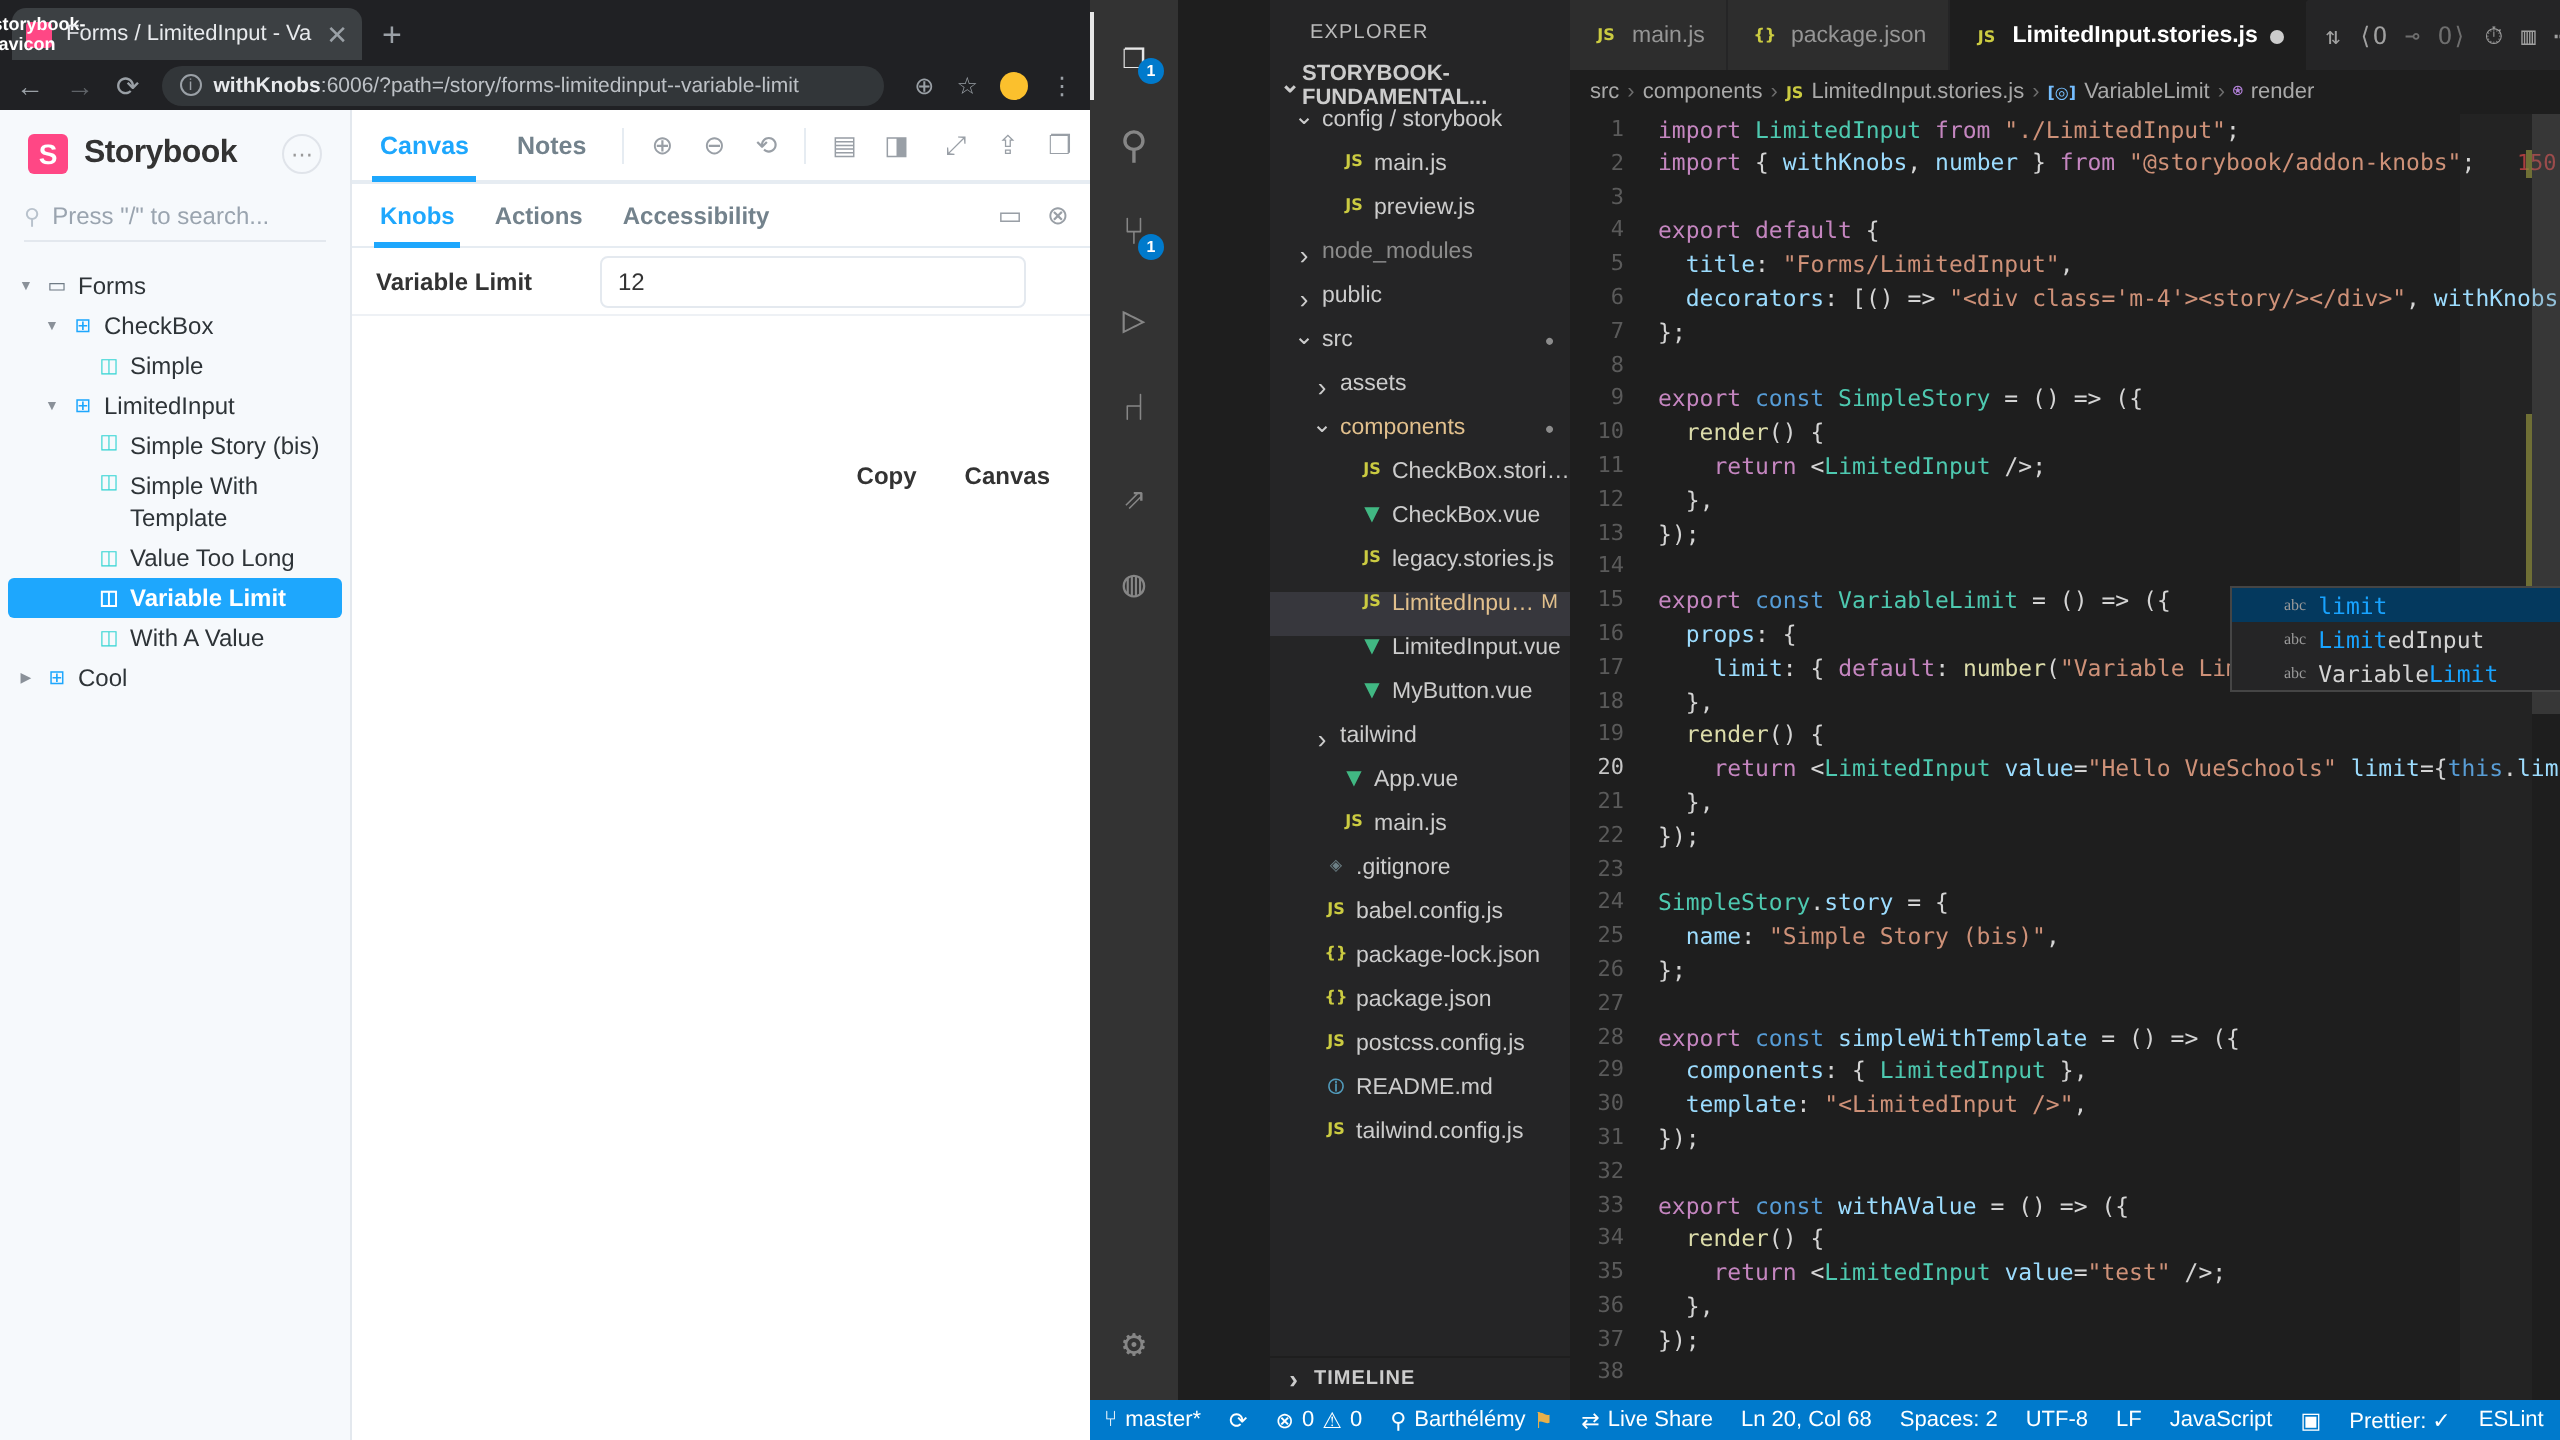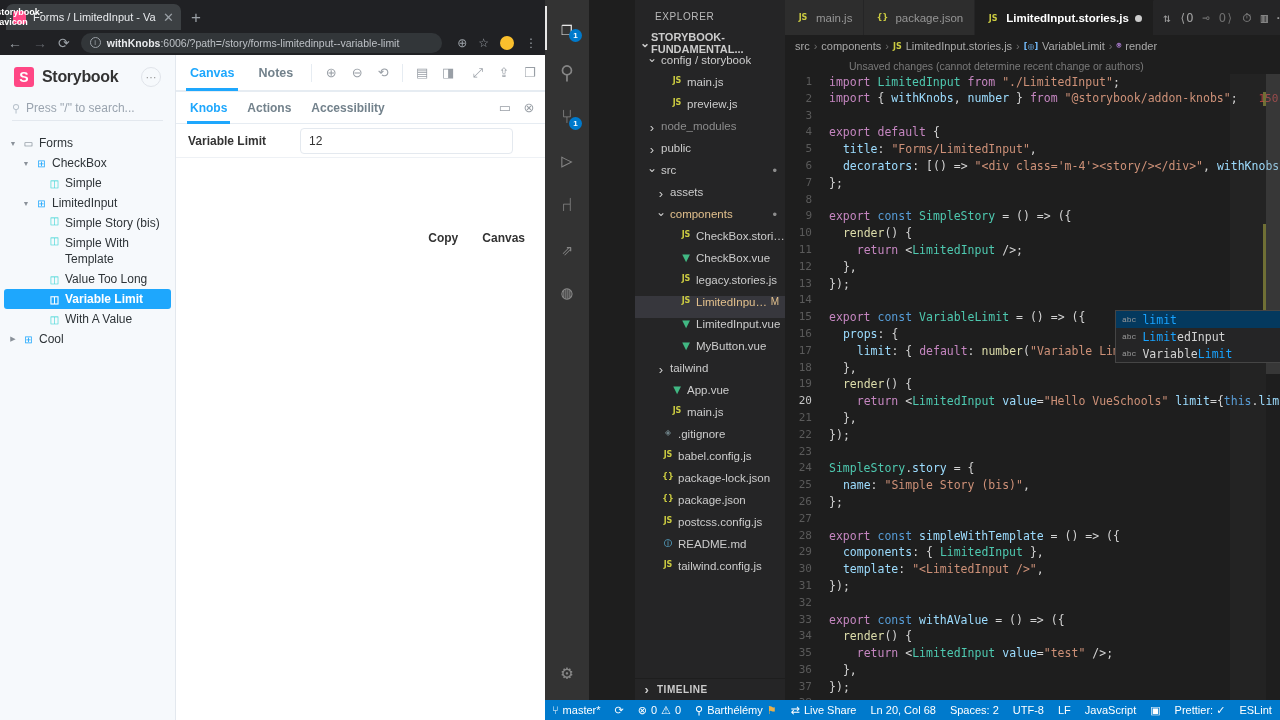--- a/index.html
+++ b/index.html
@@ -227,21 +227,21 @@
   .pn { color: #d4d4d4; }  
   .ty { color: #4ec9b0; }
 
   .importcost { color: #a83a3a; font-size: 11px; }
 
   
   .acbox { position: absolute; background: #252526; border: 1px solid #454545;
     width: 345px; font-family: "DejaVu Sans Mono", monospace; font-size: 11.5px; }
   .acrow { height: 17px; display: flex; align-items: center; gap: 6px; padding: 0 6px; }
   .acrow.sel { background: #04395e; }
-  .acabc { color: #9a9a9a; font-size: 8px; font-family: Liberation Mono, monospace; }
+  .acabc { color: #9a9a9a; font-size: 8px; font-family: Liberation Serif, serif; margin-left: 20px; }
   .acname { color: #d4d4d4; }
   .acname .m { color: #18a3ff; }
 
   .minimap { position: absolute; right: 14px; top: 0; width: 36px; bottom: 0;
     background: rgba(255,255,255,0.022); }
   .mmmark { position: absolute; right: 0; width: 3px; background: #8a8a3c; opacity: 0.75; }
   .vscroll { position: absolute; right: 0; top: 0; width: 14px; bottom: 0; }
   .vsthumb { position: absolute; right: 0; width: 14px; background: rgba(121,121,121,0.28); }
 
   .statusbar { height: 20px; background: #007acc; display: flex; align-items: center;
@@ -585,21 +585,20 @@
             <span class="bc-sep">›</span>
             <span class="bc-ico js">JS</span>
             <span>LimitedInput.stories.js</span>
             <span class="bc-sep">›</span>
             <span class="bc-ico sym">[◎]</span>
             <span>VariableLimit</span>
             <span class="bc-sep">›</span>
             <span class="bc-ico meth">⍟</span>
             <span>render</span>
           </div>
-        <div class="lens">Unsaved changes (cannot determine recent change or authors)</div>
 
         <div class="code-area">
           <div class="code" id="codebody"><div class="cline"><span class="gutter">1</span><span class="gmark"></span><span class="ctext"><span class="k">import</span><span class="pn"> </span><span class="ty">LimitedInput</span><span class="pn"> </span><span class="k">from</span><span class="pn"> </span><span class="st">"./LimitedInput"</span><span class="pn">;</span></span></div><div class="cline"><span class="gutter">2</span><span class="gmark mod"></span><span class="ctext"><span class="k">import</span><span class="pn"> </span><span class="pn">{</span><span class="pn"> </span><span class="id">withKnobs</span><span class="pn">,</span><span class="pn"> </span><span class="id">number</span><span class="pn"> </span><span class="pn">}</span><span class="pn"> </span><span class="k">from</span><span class="pn"> </span><span class="st">"@storybook/addon-knobs"</span><span class="pn">;</span>   <span class="importcost">150.7K (gzip</span></span></div><div class="cline"><span class="gutter">3</span><span class="gmark"></span><span class="ctext"></span></div><div class="cline"><span class="gutter">4</span><span class="gmark"></span><span class="ctext"><span class="k">export</span><span class="pn"> </span><span class="k">default</span><span class="pn"> </span><span class="pn">{</span></span></div><div class="cline"><span class="gutter">5</span><span class="gmark"></span><span class="ctext"><span class="pn"> </span><span class="pn"> </span><span class="id">title</span><span class="pn">:</span><span class="pn"> </span><span class="st">"Forms/LimitedInput"</span><span class="pn">,</span></span></div><div class="cline"><span class="gutter">6</span><span class="gmark mod"></span><span class="ctext"><span class="pn"> </span><span class="pn"> </span><span class="id">decorators</span><span class="pn">:</span><span class="pn"> </span><span class="pn">[</span><span class="pn">(</span><span class="pn">)</span><span class="pn"> </span><span class="pn">=</span><span class="pn">&gt;</span><span class="pn"> </span><span class="st">"&lt;div class='m-4'&gt;&lt;story/&gt;&lt;/div&gt;"</span><span class="pn">,</span><span class="pn"> </span><span class="id">withKnobs</span><span class="pn">]</span><span class="pn">,</span></span></div><div class="cline"><span class="gutter">7</span><span class="gmark"></span><span class="ctext"><span class="pn">}</span><span class="pn">;</span></span></div><div class="cline"><span class="gutter">8</span><span class="gmark"></span><span class="ctext"></span></div><div class="cline"><span class="gutter">9</span><span class="gmark"></span><span class="ctext"><span class="k">export</span><span class="pn"> </span><span class="kd">const</span><span class="pn"> </span><span class="ty">SimpleStory</span><span class="pn"> </span><span class="pn">=</span><span class="pn"> </span><span class="pn">(</span><span class="pn">)</span><span class="pn"> </span><span class="pn">=</span><span class="pn">&gt;</span><span class="pn"> </span><span class="pn">(</span><span class="pn">{</span></span></div><div class="cline"><span class="gutter">10</span><span class="gmark"></span><span class="ctext"><span class="pn"> </span><span class="pn"> </span><span class="fn">render</span><span class="pn">(</span><span class="pn">)</span><span class="pn"> </span><span class="pn">{</span></span></div><div class="cline"><span class="gutter">11</span><span class="gmark"></span><span class="ctext"><span class="pn"> </span><span class="pn"> </span><span class="pn"> </span><span class="pn"> </span><span class="k">return</span><span class="pn"> </span><span class="pn">&lt;</span><span class="ty">LimitedInput</span><span class="pn"> </span><span class="pn">/</span><span class="pn">&gt;</span><span class="pn">;</span></span></div><div class="cline"><span class="gutter">12</span><span class="gmark"></span><span class="ctext"><span class="pn"> </span><span class="pn"> </span><span class="pn">}</span><span class="pn">,</span></span></div><div class="cline"><span class="gutter">13</span><span class="gmark"></span><span class="ctext"><span class="pn">}</span><span class="pn">)</span><span class="pn">;</span></span></div><div class="cline"><span class="gutter">14</span><span class="gmark"></span><span class="ctext"></span></div><div class="cline"><span class="gutter">15</span><span class="gmark mod"></span><span class="ctext"><span class="k">export</span><span class="pn"> </span><span class="kd">const</span><span class="pn"> </span><span class="ty">VariableLimit</span><span class="pn"> </span><span class="pn">=</span><span class="pn"> </span><span class="pn">(</span><span class="pn">)</span><span class="pn"> </span><span class="pn">=</span><span class="pn">&gt;</span><span class="pn"> </span><span class="pn">(</span><span class="pn">{</span></span></div><div class="cline"><span class="gutter">16</span><span class="gmark mod"></span><span class="ctext"><span class="pn"> </span><span class="pn"> </span><span class="id">props</span><span class="pn">:</span><span class="pn"> </span><span class="pn">{</span></span></div><div class="cline"><span class="gutter">17</span><span class="gmark mod"></span><span class="ctext"><span class="pn"> </span><span class="pn"> </span><span class="pn"> </span><span class="pn"> </span><span class="id">limit</span><span class="pn">:</span><span class="pn"> </span><span class="pn">{</span><span class="pn"> </span><span class="k">default</span><span class="pn">:</span><span class="pn"> </span><span class="fn">number</span><span class="pn">(</span><span class="st">"Variable Limit"</span><span class="pn">,</span><span class="pn"> </span><span class="nu">12</span><span class="pn">)</span><span class="pn"> </span><span class="pn">}</span><span class="pn">,</span></span></div><div class="cline"><span class="gutter">18</span><span class="gmark mod"></span><span class="ctext"><span class="pn"> </span><span class="pn"> </span><span class="pn">}</span><span class="pn">,</span></span></div><div class="cline"><span class="gutter">19</span><span class="gmark mod"></span><span class="ctext"><span class="pn"> </span><span class="pn"> </span><span class="fn">render</span><span class="pn">(</span><span class="pn">)</span><span class="pn"> </span><span class="pn">{</span></span></div><div class="cline"><span class="gutter cur">20</span><span class="gmark mod"></span><span class="ctext"><span class="pn"> </span><span class="pn"> </span><span class="pn"> </span><span class="pn"> </span><span class="k">return</span><span class="pn"> </span><span class="pn">&lt;</span><span class="ty">LimitedInput</span><span class="pn"> </span><span class="id">value</span><span class="pn">=</span><span class="st">"Hello VueSchools"</span><span class="pn"> </span><span class="id">limit</span><span class="pn">=</span><span class="pn">{</span><span class="kd">this</span><span class="pn">.</span><span class="id">limit</span><span class="pn">}</span><span class="pn">/</span><span class="pn">&gt;</span><span class="pn">;</span></span></div><div class="cline"><span class="gutter">21</span><span class="gmark mod"></span><span class="ctext"><span class="pn"> </span><span class="pn"> </span><span class="pn">}</span><span class="pn">,</span></span></div><div class="cline"><span class="gutter">22</span><span class="gmark mod"></span><span class="ctext"><span class="pn">}</span><span class="pn">)</span><span class="pn">;</span></span></div><div class="cline"><span class="gutter">23</span><span class="gmark mod"></span><span class="ctext"></span></div><div class="cline"><span class="gutter">24</span><span class="gmark"></span><span class="ctext"><span class="ty">SimpleStory</span><span class="pn">.</span><span class="id">story</span><span class="pn"> </span><span class="pn">=</span><span class="pn"> </span><span class="pn">{</span></span></div><div class="cline"><span class="gutter">25</span><span class="gmark"></span><span class="ctext"><span class="pn"> </span><span class="pn"> </span><span class="id">name</span><span class="pn">:</span><span class="pn"> </span><span class="st">"Simple Story (bis)"</span><span class="pn">,</span></span></div><div class="cline"><span class="gutter">26</span><span class="gmark"></span><span class="ctext"><span class="pn">}</span><span class="pn">;</span></span></div><div class="cline"><span class="gutter">27</span><span class="gmark"></span><span class="ctext"></span></div><div class="cline"><span class="gutter">28</span><span class="gmark"></span><span class="ctext"><span class="k">export</span><span class="pn"> </span><span class="kd">const</span><span class="pn"> </span><span class="id">simpleWithTemplate</span><span class="pn"> </span><span class="pn">=</span><span class="pn"> </span><span class="pn">(</span><span class="pn">)</span><span class="pn"> </span><span class="pn">=</span><span class="pn">&gt;</span><span class="pn"> </span><span class="pn">(</span><span class="pn">{</span></span></div><div class="cline"><span class="gutter">29</span><span class="gmark"></span><span class="ctext"><span class="pn"> </span><span class="pn"> </span><span class="id">components</span><span class="pn">:</span><span class="pn"> </span><span class="pn">{</span><span class="pn"> </span><span class="ty">LimitedInput</span><span class="pn"> </span><span class="pn">}</span><span class="pn">,</span></span></div><div class="cline"><span class="gutter">30</span><span class="gmark"></span><span class="ctext"><span class="pn"> </span><span class="pn"> </span><span class="id">template</span><span class="pn">:</span><span class="pn"> </span><span class="st">"&lt;LimitedInput /&gt;"</span><span class="pn">,</span></span></div><div class="cline"><span class="gutter">31</span><span class="gmark"></span><span class="ctext"><span class="pn">}</span><span class="pn">)</span><span class="pn">;</span></span></div><div class="cline"><span class="gutter">32</span><span class="gmark"></span><span class="ctext"></span></div><div class="cline"><span class="gutter">33</span><span class="gmark"></span><span class="ctext"><span class="k">export</span><span class="pn"> </span><span class="kd">const</span><span class="pn"> </span><span class="id">withAValue</span><span class="pn"> </span><span class="pn">=</span><span class="pn"> </span><span class="pn">(</span><span class="pn">)</span><span class="pn"> </span><span class="pn">=</span><span class="pn">&gt;</span><span class="pn"> </span><span class="pn">(</span><span class="pn">{</span></span></div><div class="cline"><span class="gutter">34</span><span class="gmark"></span><span class="ctext"><span class="pn"> </span><span class="pn"> </span><span class="fn">render</span><span class="pn">(</span><span class="pn">)</span><span class="pn"> </span><span class="pn">{</span></span></div><div class="cline"><span class="gutter">35</span><span class="gmark"></span><span class="ctext"><span class="pn"> </span><span class="pn"> </span><span class="pn"> </span><span class="pn"> </span><span class="k">return</span><span class="pn"> </span><span class="pn">&lt;</span><span class="ty">LimitedInput</span><span class="pn"> </span><span class="id">value</span><span class="pn">=</span><span class="st">"test"</span><span class="pn"> </span><span class="pn">/</span><span class="pn">&gt;</span><span class="pn">;</span></span></div><div class="cline"><span class="gutter">36</span><span class="gmark"></span><span class="ctext"><span class="pn"> </span><span class="pn"> </span><span class="pn">}</span><span class="pn">,</span></span></div><div class="cline"><span class="gutter">37</span><span class="gmark"></span><span class="ctext"><span class="pn">}</span><span class="pn">)</span><span class="pn">;</span></span></div><div class="cline"><span class="gutter">38</span><span class="gmark"></span><span class="ctext"></span></div></div>
 
           <div class="minimap">
             <div class="mmmark" style="top:18px;height:14px;"></div>
             <div class="mmmark" style="top:150px;height:110px;"></div>
           </div>
           <div class="vscroll">
             <div class="vsthumb" style="top:0;height:300px;"></div>

